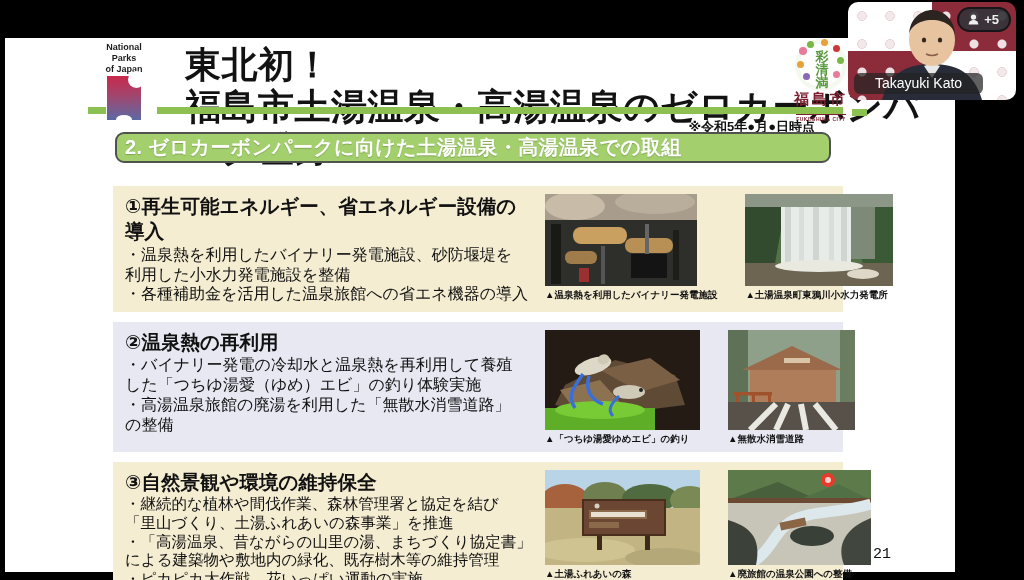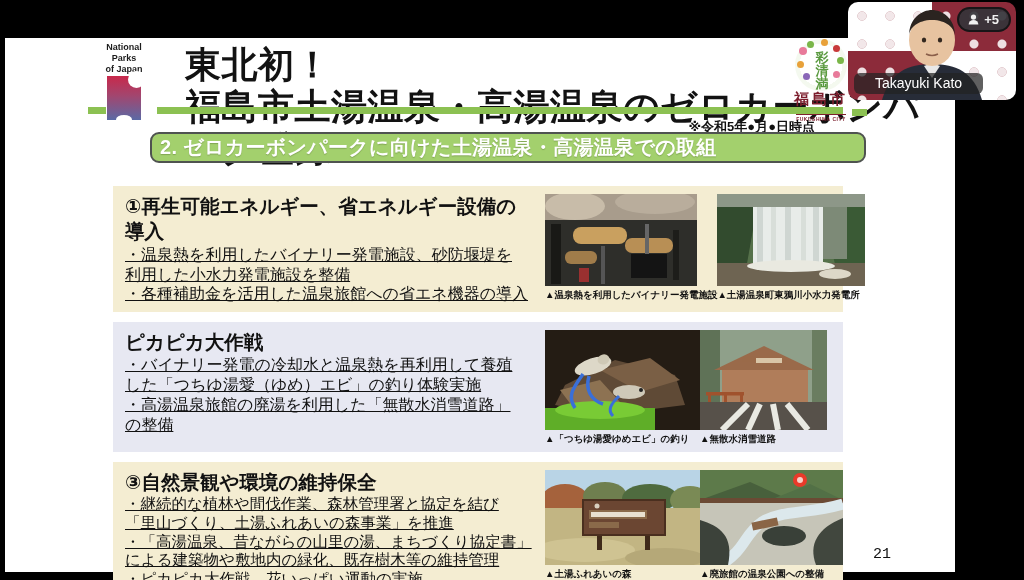--- a/index.html
+++ b/index.html
@@ -23,42 +23,42 @@
     font-size:36px; line-height:1.16; letter-spacing:0.5px; }
 
   
   .gline  { position:absolute; left:152px; top:69px; width:686px; height:7px; background:#8cc152; }
   .gdash-l{ position:absolute; left:83px;  top:69px; width:18px;  height:7px; background:#8cc152; }
   .gdash-r{ position:absolute; left:847px; top:71px; width:15px;  height:7px; background:#8cc152; }
 
   
   .fk-logo { position:absolute; left:784px; top:0px; width:64px; text-align:center; }
   .fk-emblem { position:relative; width:52px; height:52px; margin:1px auto 0; border-radius:50%;
-    background:radial-gradient(circle at 50% 50%, #ffffff 0 58%, #f4f9ef 58% 100%); }
+    background:radial-gradient(circle at 50% 50%, #ffffff 0 58%, #f4f9ef 58% 100%);font-family:Liberation Mono, monospace; }
   .fk-emblem span { position:absolute; border-radius:50%; }
   .fk-name { font-size:15px; font-weight:bold; color:#7d1f2e; letter-spacing:3px; line-height:1.05; }
   .fk-sub  { font-size:5px; font-weight:bold; color:#7d1f2e; letter-spacing:0.5px; border-top:1.5px solid #7d1f2e; display:inline-block; padding-top:1px; }
 
   .date-note { position:absolute; right:140px; top:80px; font-size:13px; font-weight:bold; color:#111; }
 
   
   .banner { position:absolute; left:110px; top:94px; width:716px; height:31px;
     background:#a3d06d; border:2px solid #4f5350; border-radius:9px;
     color:#fff; font-weight:bold; font-size:20px; line-height:26px; padding-left:8px;
-    letter-spacing:0.3px; text-shadow:0 1px 1px rgba(70,90,40,.35); white-space:nowrap;margin-left:35px; }
+    letter-spacing:0.3px; text-shadow:0 1px 1px rgba(70,90,40,.35); white-space:nowrap; }
 
   
   .sections { position:absolute; left:108px; top:148px; width:730px; }
   .sec { display:flex; padding:5px 8px 4px 12px; margin-bottom:10px; }
   .sec-cream    { background:#f4edd2; }
   .sec-lavender { background:#e7e8f2; }
   .sec-text { width:408px; flex:none; padding-top:3px; }
   .sec-heading { font-size:19.5px; font-weight:bold; color:#111; line-height:1.3; }
-  .sec-body { font-size:16px; color:#111; line-height:1.24; white-space:pre-line;text-decoration:underline; }
-  .sec-photos { flex:1; display:flex; gap:0; padding-top:3px;padding-left:12px; }
+  .sec-body { font-size:16px; color:#111; line-height:1.24; white-space:pre-line; }
+  .sec-photos { flex:1; display:flex; justify-content:flex-end; gap:28px; padding-top:3px;padding-left:12px; }
   .figure { display:flex; flex-direction:column; flex:none; }
   .ph { background:#888; overflow:hidden; }
   .ph svg { display:block; width:100%; height:100%; }
   .cap { font-size:9.5px; font-weight:bold; color:#111; white-space:nowrap; margin-top:3px; }
 
   .page-num { position:absolute; left:868px; top:508px; font-size:15px; color:#111;
     font-family:"Liberation Mono","DejaVu Sans Mono",monospace; }
 
   
   .video { position:absolute; left:848px; top:2px; width:168px; height:98px;
@@ -171,21 +171,21 @@
                 <ellipse cx="118" cy="80" rx="16" ry="5" fill="#ddd8c8"></ellipse>
               </svg>
             </div>
             <div class="cap">▲土湯温泉町東鴉川小水力発電所</div>
           </div>
         </div>
       </div>
 
       <div class="sec sec-lavender" style="height:130px;">
         <div class="sec-text">
-          <div class="sec-heading">ピカピカ大作戦</div>
+          <div class="sec-heading">②温泉熱の再利用</div>
           <div class="sec-body">・バイナリー発電の冷却水と温泉熱を再利用して養殖
  した「つちゆ湯愛（ゆめ）エビ」の釣り体験実施
 ・高湯温泉旅館の廃湯を利用した「無散水消雪道路」
  の整備</div>
         </div>
         <div class="sec-photos">
           <div class="figure">
             <div class="ph" style="width:155px;height:100px;">
               <svg viewBox="0 0 155 100" preserveAspectRatio="none">
                 <rect width="155" height="100" fill="#241c14"></rect>

